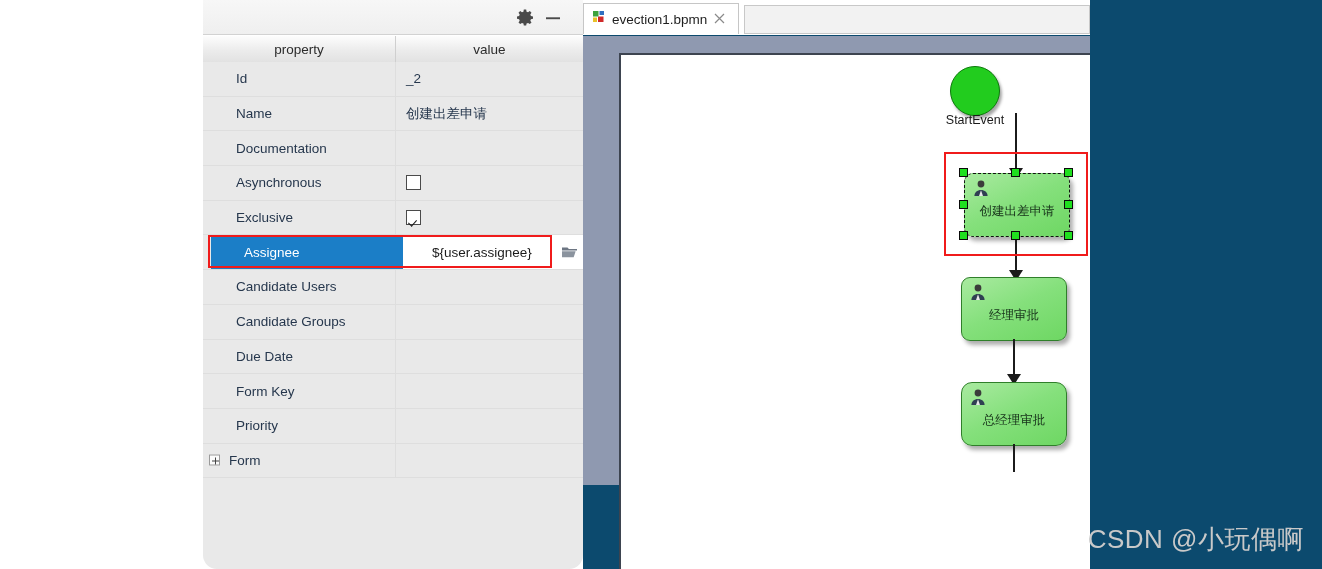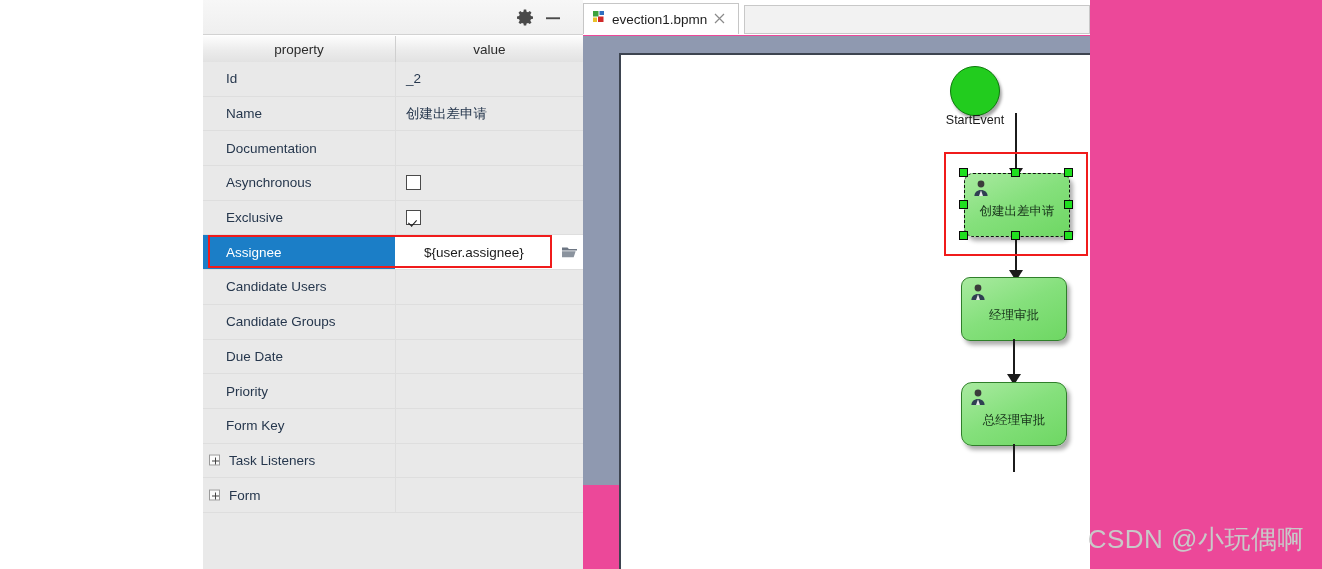--- a/index.html
+++ b/index.html
@@ -7,20 +7,21 @@
     width:1322px;height:569px;overflow:hidden;background:#ffffff;
     font-family:"Liberation Sans","DejaVu Sans",sans-serif;
     -webkit-font-smoothing:antialiased;
   }
   #root{position:relative;width:1322px;height:569px;}
 
   
   #props-panel{
     position:absolute;left:203px;top:0;width:380px;height:569px;
     background:#e9e9e9;
+    border-radius:14px;
   }
   #props-toolbar{
     position:absolute;left:0;top:0;width:380px;height:34px;
     background:linear-gradient(180deg,#f7f7f7 0%,#efefef 100%);
     border-bottom:1px solid #d2d2d2;
   }
   .tb-icon{
     position:absolute;top:8px;width:20px;height:20px;cursor:pointer;
   }
   #gear-icon{right:48px;}
@@ -43,21 +44,21 @@
   #props-rows{
     position:absolute;left:0;top:62px;width:380px;height:507px;
     overflow:hidden;
   }
   .prow{
     position:relative;height:33.7px;display:flex;align-items:center;
     border-bottom:1px solid #dedede;background:#e9e9e9;
   }
   .prow .namecell{
     width:192px;height:100%;display:flex;align-items:center;
-    box-sizing:border-box;padding-left:23px;
+    box-sizing:border-box;padding-left:33px;
     font-size:13.5px;color:#26374d;position:relative;
   }
   .prow .valcell{
     flex:1;height:100%;display:flex;align-items:center;
     box-sizing:border-box;padding-left:10px;
     font-size:13.5px;color:#26374d;border-left:1px solid #dedede;
   }
   .prow .expander{
     position:absolute;left:6px;top:50%;transform:translateY(-50%);
     width:11px;height:11px;border:1px solid #9a9a9a;background:#fbfbfb;
@@ -77,40 +78,40 @@
     box-sizing:border-box;position:relative;cursor:pointer;
   }
   .cbox.checked:after{
     content:"";position:absolute;left:3px;top:6.5px;width:4px;height:7px;
     border:solid #1b1b1b;border-width:0 1.6px 1.6px 0;
     transform:rotate(42deg);
   }
 
   
   .prow.selected .namecell{
-    background:#1b7ec7;color:#ffffff;
+    background:#1b7ec7;color:#ffffff;margin-left:8px;
   }
   .prow.selected .valcell{
     background:#ffffff;color:#1b1b1b;border-left:1px solid #ffffff;padding-left:28px;
   }
   #assignee-highlight{
     position:absolute;left:5px;top:0px;width:344px;height:33px;
     border:2.5px solid #f01b1b;box-sizing:border-box;pointer-events:none;
     z-index:6;
   }
   #browse-btn{
     position:absolute;left:353px;top:4px;width:26px;height:25px;
     background:#ffffff;display:flex;align-items:center;justify-content:center;
     cursor:pointer;z-index:5;
   }
 
   
   #editor-area{
     position:absolute;left:583px;top:0;width:739px;height:569px;
-    background:#ec4899;
+    background:#0c4a6e;
   }
   #tabstrip{
     position:absolute;left:0;top:0;width:507px;height:35px;
     background:#ffffff;
   }
   #tab-active{
     position:absolute;left:0px;top:3px;height:31px;width:156px;
     background:#ffffff;border:1px solid #c6c6c6;border-bottom:none;
     display:flex;align-items:center;box-sizing:border-box;padding-left:8px;
     cursor:pointer;
@@ -258,30 +259,25 @@
         </div>
         <div class="prow">
           <div class="namecell">Candidate Groups</div>
           <div class="valcell"></div>
         </div>
         <div class="prow">
           <div class="namecell">Due Date</div>
           <div class="valcell"></div>
         </div>
         <div class="prow">
+          <div class="namecell">Form Key</div>
+          <div class="valcell"></div>
+        </div>
+        <div class="prow">
           <div class="namecell">Priority</div>
-          <div class="valcell"></div>
-        </div>
-        <div class="prow">
-          <div class="namecell">Form Key</div>
-          <div class="valcell"></div>
-        </div>
-        <div class="prow has-exp">
-          <div class="expander"></div>
-          <div class="namecell">Task Listeners</div>
           <div class="valcell"></div>
         </div>
         <div class="prow has-exp">
           <div class="expander"></div>
           <div class="namecell">Form</div>
           <div class="valcell"></div>
         </div>
       </div>
   </div>
 

